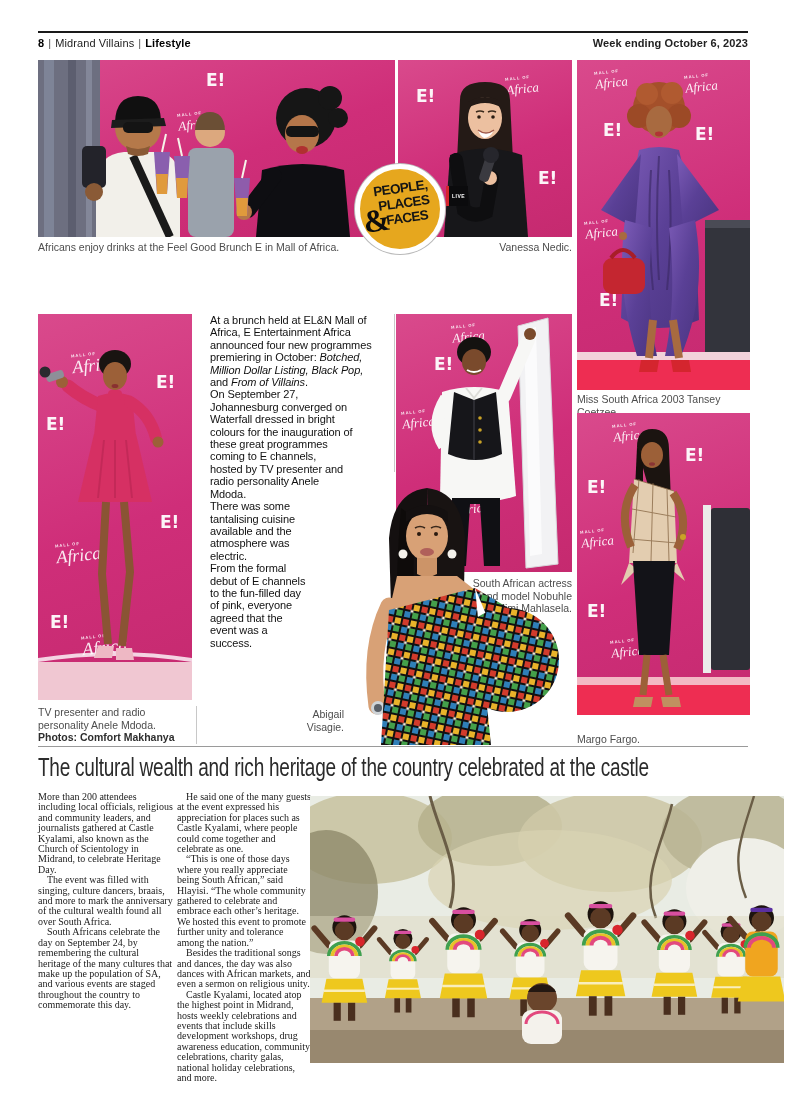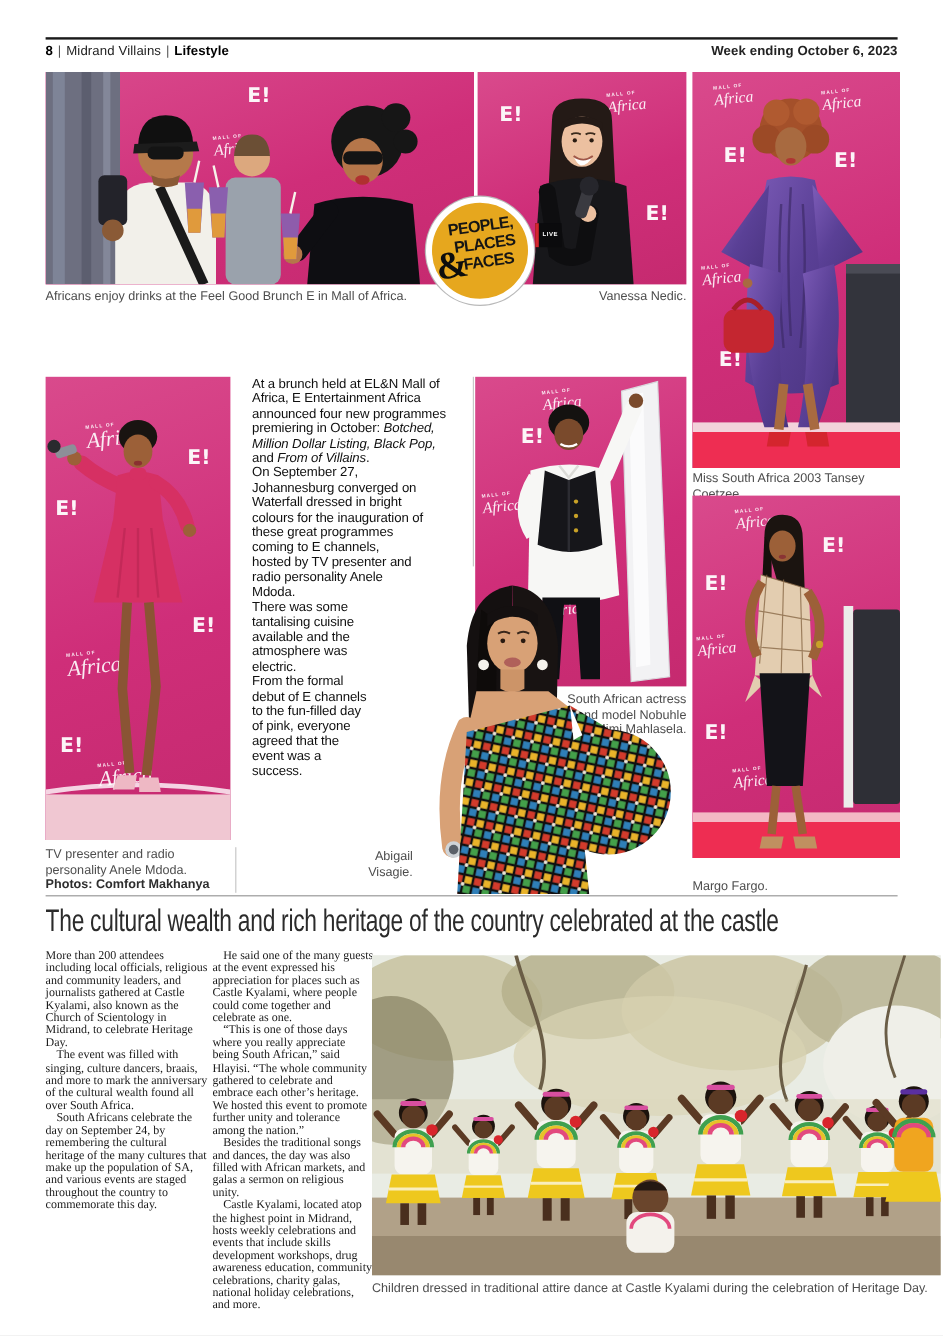--- a/index.html
+++ b/index.html
@@ -359,21 +359,21 @@
   </div>
 
   <div class="abs body2" style="left:38px;top:792px;width:135px;">
     <p>More than 200 attendees including local officials, religious and community leaders, and journalists gathered at Castle Kyalami, also known as the Church of Scientology in Midrand, to celebrate Heritage Day.</p>
     <p class="ind">The event was filled with singing, culture dancers, braais, and more to mark the anniversary of the cultural wealth found all over South Africa.</p>
     <p class="ind">South Africans celebrate the day on September 24, by remembering the cultural heritage of the many cultures that make up the population of SA, and various events are staged throughout the country to commemorate this day.</p>
   </div>
   <div class="abs body2" style="left:177px;top:792px;width:134px;">
     <p class="ind">He said one of the many guests at the event expressed his appreciation for places such as Castle Kyalami, where people could come together and celebrate as one.</p>
     <p class="ind">“This is one of those days where you really appreciate being South African,” said Hlayisi. “The whole community gathered to celebrate and embrace each other’s heritage. We hosted this event to promote further unity and tolerance among the nation.”</p>
-    <p class="ind">Besides the traditional songs and dances, the day was also filled with African markets, and galas a sermon on religious unity.</p>
+    <p class="ind">Besides the traditional songs and dances, the day was also dances with African markets, and even a sermon on religious unity.</p>
     <p class="ind">Castle Kyalami, located atop the highest point in Midrand, hosts weekly celebrations and events that include skills development workshops, drug awareness education, community celebrations, charity galas, national holiday celebrations, and more.</p>
   </div>
 
   <figure class="abs photo" style="left:310px;top:796px;width:474px;height:267px;margin:0;background:#e9ece4;">
     <svg width="474" height="267" viewBox="0 0 474 267">
       <defs>
         <g id="kid">
           <circle cx="22" cy="11" r="10" fill="#1c130d"></circle>
           <circle cx="22" cy="14" r="8" fill="#5b3a24"></circle>
           <rect x="13" y="3" width="18" height="3.4" rx="1.7" fill="#d84fa0"></rect>
@@ -423,15 +423,14 @@
         <path d="M12,35 a10,8 0 0 1 20,0" stroke="#e2497e" stroke-width="3" fill="none"></path>
         <polygon points="7,58 37,58 41,78 3,78" fill="#eec81e"></polygon>
       </g>
 
       <circle cx="232" cy="202" r="15" fill="#6a452c"></circle>
       <path d="M218,196 a15,12 0 0 1 28,0 Z" fill="#241812"></path>
       <rect x="212" y="214" width="40" height="34" rx="9" fill="#f4f2ec"></rect>
       <path d="M216,228 a16,12 0 0 1 32,0" stroke="#e2497e" stroke-width="3" fill="none"></path>
     </svg>
   </figure>
-  <div class="abs cap" style="left:310px;top:1068px;width:474px;">Children dressed in traditional attire dance at Castle Kyalami during the celebration of Heritage Day.</div>
 
 </div>
 
 </body></html>

